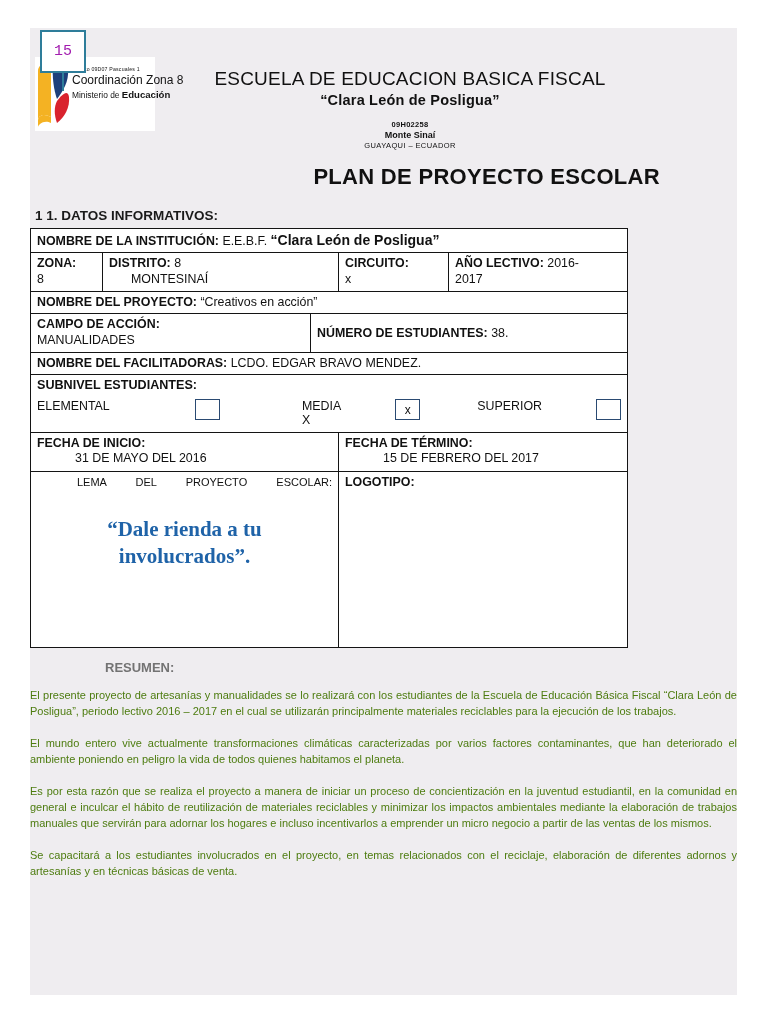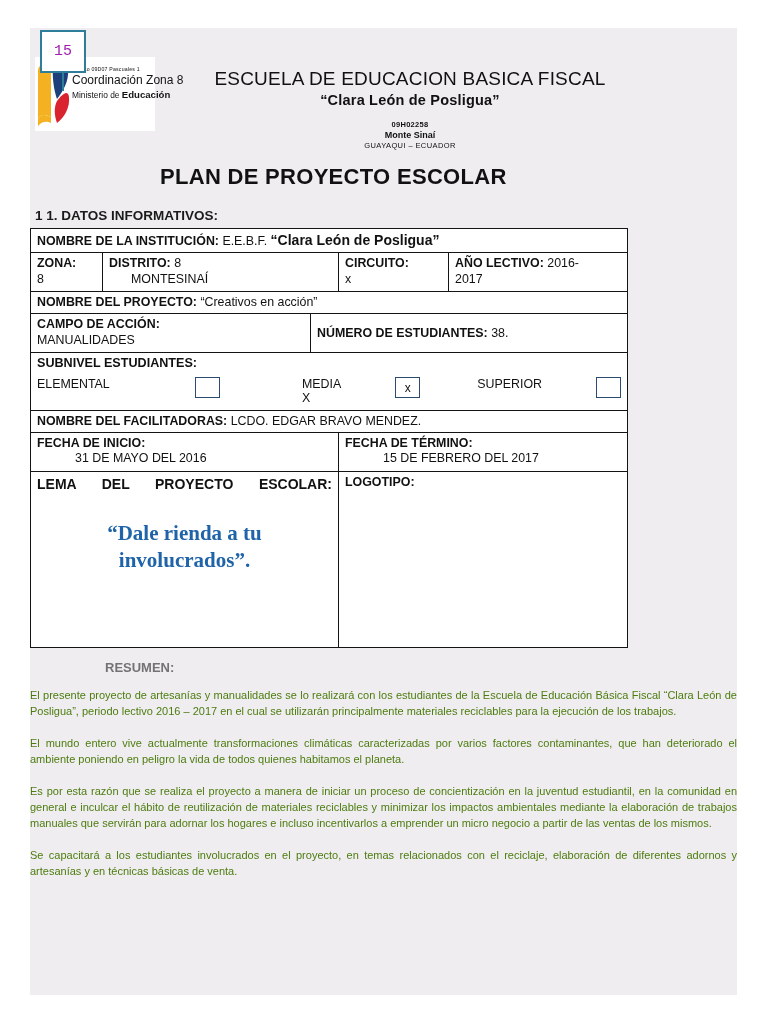--- a/index.html
+++ b/index.html
@@ -117,21 +117,21 @@
   #school-sector {
     font-size: 9px;
     font-weight: bold;
     margin-top: 1px;
   }
   #doc-title {
     position: absolute;
     left: 130px;
     top: 136px;
     width: 500px;
-    text-align: left;
+    text-align: right;
     font-size: 22px;
     font-weight: bold;
     color: #111111;
     letter-spacing: .3px;
   }
 
   
   #section-heading {
     position: absolute;
     left: 5px;
@@ -199,26 +199,27 @@
     box-sizing: border-box;
   }
   .sp-a { width: 85px; }
   .sp-b { width: 108px; }
   .sp-c { width: 54px; }
   .sp-d { width: 75px; }
 
   
   td.lema-cell { height: 168px; vertical-align: top; }
   .lema-label {
-    font-weight: bold;
-    font-size: 14px;
+    font-weight: normal;
+    font-size: 11px;
     display: block;
     text-align: justify;
     text-align-last: justify;
     line-height: 1.3;
+    margin-left: 40px;
   }
   .lema-text {
     margin-top: 27px;
     text-align: center;
     font-family: "Liberation Serif", serif;
     font-size: 21px;
     font-weight: bold;
     color: #1f63a8;
     line-height: 1.3;
     padding: 0 4px;
@@ -300,20 +301,23 @@
         <td class="two-line" colspan="2"><span class="lbl">DISTRITO:</span><span class="val"> 8</span><br><span class="val indent-val" style="padding-left:22px">MONTESINAÍ</span></td>
         <td class="two-line"><span class="lbl">CIRCUITO:</span><br><span class="val">x</span></td>
         <td class="two-line"><span class="lbl">AÑO LECTIVO:</span><span class="val"> 2016-</span><br><span class="val">2017</span></td>
       </tr>
       <tr>
         <td colspan="5"><span class="lbl">NOMBRE DEL PROYECTO:</span><span class="val"> “Creativos en acción”</span></td>
       </tr>
       <tr>
         <td colspan="2" class="two-line"><span class="lbl">CAMPO DE ACCIÓN:</span><br><span class="val">MANUALIDADES</span></td>
         <td colspan="3" style="vertical-align:middle"><span class="lbl">NÚMERO DE ESTUDIANTES:</span><span class="val"> 38.</span></td>
+      </tr>
+      <tr>
+        <td colspan="5"><span class="lbl">NOMBRE DEL FACILITADORAS:</span><span class="val"> LCDO.  EDGAR BRAVO MENDEZ.</span></td>
       </tr>
       <tr>
         <td colspan="5" class="subnivel-cell">
           <span class="subnivel-title">SUBNIVEL ESTUDIANTES:</span>
           <div class="subnivel-row">
             <div class="sn-group">
               <span class="sn-label">ELEMENTAL</span>
               <span class="sp-a"></span>
               <span class="sn-box"></span>
             </div>
@@ -326,23 +330,20 @@
             <span class="sp-d"></span>
             <div class="sn-group">
               <span class="sn-label">SUPERIOR</span>
               <span class="sp-c"></span>
               <span class="sn-box"></span>
             </div>
           </div>
         </td>
       </tr>
       <tr>
-        <td colspan="5"><span class="lbl">NOMBRE DEL FACILITADORAS:</span><span class="val"> LCDO.  EDGAR BRAVO MENDEZ.</span></td>
-      </tr>
-      <tr>
         <td colspan="3" class="two-line"><span class="lbl">FECHA DE INICIO:</span><span class="val indent-val">31 DE MAYO DEL  2016</span></td>
         <td colspan="2" class="two-line"><span class="lbl">FECHA DE TÉRMINO:</span><span class="val indent-val">15 DE FEBRERO DEL  2017</span></td>
       </tr>
       <tr>
         <td colspan="3" class="lema-cell">
           <span class="lema-label">LEMA DEL PROYECTO ESCOLAR:</span>
           <div class="lema-text">“Dale rienda a tu involucrados”.</div>
         </td>
         <td colspan="2" class="lema-cell">
           <span class="logo-label">LOGOTIPO:</span>

